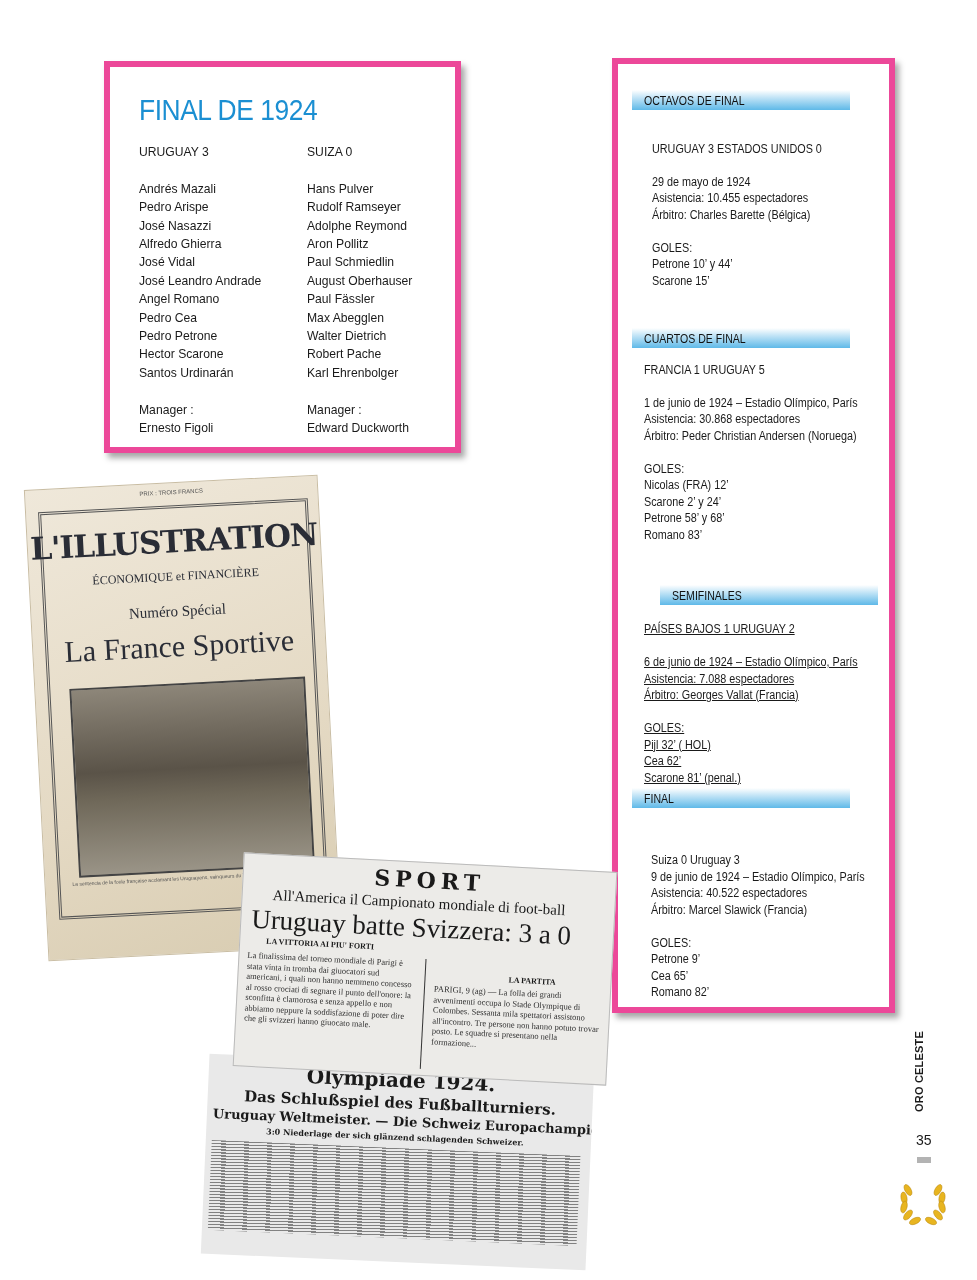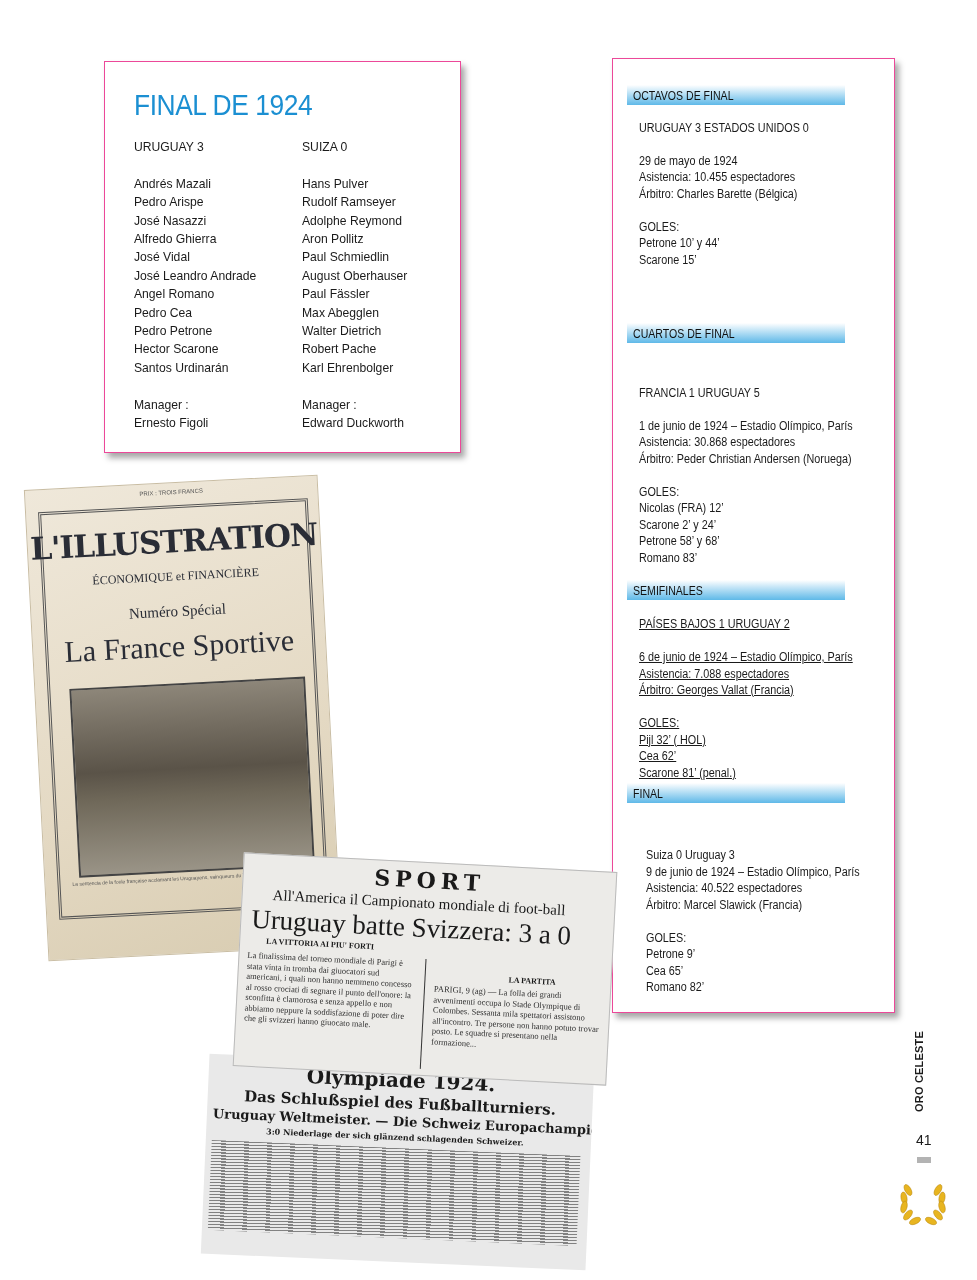--- a/index.html
+++ b/index.html
@@ -1,30 +1,30 @@
 <!DOCTYPE html>
 <html><head>
 <meta charset="utf-8">
 <style>
   html, body { margin:0; padding:0; }
   body { width:977px; height:1280px; background:#ffffff; position:relative; overflow:hidden;
          font-family:"Liberation Sans", sans-serif; color:#1a1a1a; }
-  .card { position:absolute; background:#fff; border:1px solid #ec4899;
+  .card { position:absolute; background:#fff; border:6px solid #ec4899;
           box-shadow:4px 5px 6px rgba(0,0,0,0.35); box-sizing:border-box; }
   #final-card { left:104px; top:61px; width:357px; height:392px; }
   #final-title { position:absolute; left:29px; top:26px; font-size:30px; color:#1b8fd2;
                  letter-spacing:-0.5px; transform:scaleX(0.88); transform-origin:left; margin:0; font-weight:normal; }
   .col { position:absolute; top:76px; font-size:13.5px; line-height:18.4px; transform:scaleX(0.9); transform-origin:left; }
   .col div { white-space:nowrap; min-height:18.4px; }
   #col-uy { left:29px; }
   #col-sz { left:197px; }
   #rounds-card { left:612px; top:58px; width:283px; height:955px; }
   .sec-head { position:absolute; left:14px; width:218px; height:20px;
               background:linear-gradient(to bottom, #ffffff 0%, #c6e6f7 35%, #5fb9e8 100%);
-              font-size:12px; line-height:22px; padding-left:6px; box-sizing:border-box; }
+              font-size:12px; line-height:22px; padding-left:12px; box-sizing:border-box; }
   .sec-head span { display:inline-block; transform:scaleX(0.88); transform-origin:left; color:#111; }
   .sec-body { position:absolute; left:26px; font-size:12px; line-height:16.5px; }
   .sec-body div { white-space:nowrap; min-height:16.5px; transform:scaleX(0.9); transform-origin:left; }
   .clip { position:absolute; overflow:hidden; }
   #mag { left:36px; top:482px; width:292px; height:470px; transform:rotate(-3deg);
          background:linear-gradient(160deg,#efe8da,#e4d9c3 60%,#d8ccb1); border:1px solid #c9bda3; }
   #mag .border { position:absolute; left:12px; top:22px; right:10px; bottom:40px; border:3px double #555; }
   #mag .price { position:absolute; top:6px; width:100%; text-align:center; font-size:6px; color:#555; }
   #mag .t1 { position:absolute; top:40px; width:100%; text-align:center; font-family:"DejaVu Serif", serif; font-size:31px; font-weight:bold; color:#2a2d36; letter-spacing:-1px; }
   #mag .t2 { position:absolute; top:86px; width:100%; text-align:center; font-family:"Liberation Serif", serif; font-size:12px; color:#2a2d36; }
@@ -93,50 +93,50 @@
     <div>Robert Pache</div>
     <div>Karl Ehrenbolger</div>
     <div></div>
     <div>Manager :</div>
     <div>Edward Duckworth</div>
   </div>
 </div>
 
 <div class="card" id="rounds-card">
   <div class="sec-head" style="top:26px;"><span>OCTAVOS DE FINAL</span></div>
-  <div class="sec-body" style="top:44px;">
+  <div class="sec-body" style="top:60px;margin-left:8px;">
     <div></div>
       <div>URUGUAY  3   ESTADOS UNIDOS  0</div>
       <div></div>
       <div>29 de mayo de 1924</div>
       <div>Asistencia: 10.455 espectadores</div>
       <div>Árbitro: Charles Barette (Bélgica)</div>
       <div></div>
       <div>GOLES:</div>
       <div>Petrone  10’ y  44’</div>
       <div>Scarone  15’</div>
   </div>
 
   <div class="sec-head" style="top:264px;"><span>CUARTOS DE FINAL</span></div>
-  <div class="sec-body" style="top:309px;">
+  <div class="sec-body" style="top:281px;">
     <div></div>
       <div>FRANCIA  1   URUGUAY  5</div>
       <div></div>
       <div>1 de junio de 1924 – Estadio Olímpico, París</div>
       <div>Asistencia: 30.868 espectadores</div>
       <div>Árbitro: Peder Christian Andersen (Noruega)</div>
       <div></div>
       <div>GOLES:</div>
       <div>Nicolas (FRA)  12’</div>
       <div>Scarone  2’ y  24’</div>
       <div>Petrone  58’ y  68’</div>
       <div>Romano  83’</div>
   </div>
 
-  <div class="sec-head" style="top:521px;"><span>SEMIFINALES</span></div>
+  <div class="sec-head" style="top:521px;margin-left:28px;"><span>SEMIFINALES</span></div>
   <div class="sec-body" style="top:557px;text-decoration:underline;">
     <div>PAÍSES BAJOS   1   URUGUAY  2</div>
       <div></div>
       <div>6 de junio de 1924 – Estadio Olímpico, París</div>
       <div>Asistencia: 7.088 espectadores</div>
       <div>Árbitro: Georges Vallat (Francia)</div>
       <div></div>
       <div>GOLES:</div>
       <div>Pijl  32’ ( HOL)</div>
       <div>Cea  62’</div>
@@ -181,21 +181,21 @@
   <div class="h1">All'America il Campionato mondiale di foot-ball</div>
   <div class="h2">Uruguay batte Svizzera: 3 a 0</div>
   <div class="h3">LA VITTORIA AI PIU' FORTI</div>
   <div class="body">La finalissima del torneo mondiale di Parigi è stata vinta in tromba dai giuocatori sud americani, i quali non hanno nemmeno concesso al rosso crociati di segnare il punto dell'onore: la sconfitta è clamorosa e senza appello e non abbiamo neppure la soddisfazione di poter dire che gli svizzeri hanno giuocato male.</div>
   <div class="vline"></div>
   <div class="sub2">LA PARTITA</div>
   <div class="body2">PARIGI, 9 (ag) — La folla dei grandi avvenimenti occupa lo Stade Olympique di Colombes. Sessanta mila spettatori assistono all'incontro. Tre persone non hanno potuto trovar posto. Le squadre si presentano nella formazione...</div>
 </div>
 
 <div id="side-label">ORO CELESTE</div>
-<div id="page-num">41</div>
+<div id="page-num">35</div>
 <div id="page-bar"></div>
 <svg id="laurel" viewBox="0 0 50 50">
   <g fill="#e8b520" stroke="#b8860b" stroke-width="0.5">
     <ellipse cx="10" cy="12" rx="3" ry="6" transform="rotate(-30 10 12)"></ellipse>
     <ellipse cx="6" cy="20" rx="3" ry="6" transform="rotate(-10 6 20)"></ellipse>
     <ellipse cx="6" cy="29" rx="3" ry="6" transform="rotate(15 6 29)"></ellipse>
     <ellipse cx="10" cy="37" rx="3" ry="6" transform="rotate(40 10 37)"></ellipse>
     <ellipse cx="17" cy="43" rx="3" ry="6" transform="rotate(65 17 43)"></ellipse>
     <ellipse cx="40" cy="12" rx="3" ry="6" transform="rotate(30 40 12)"></ellipse>
     <ellipse cx="44" cy="20" rx="3" ry="6" transform="rotate(10 44 20)"></ellipse>

